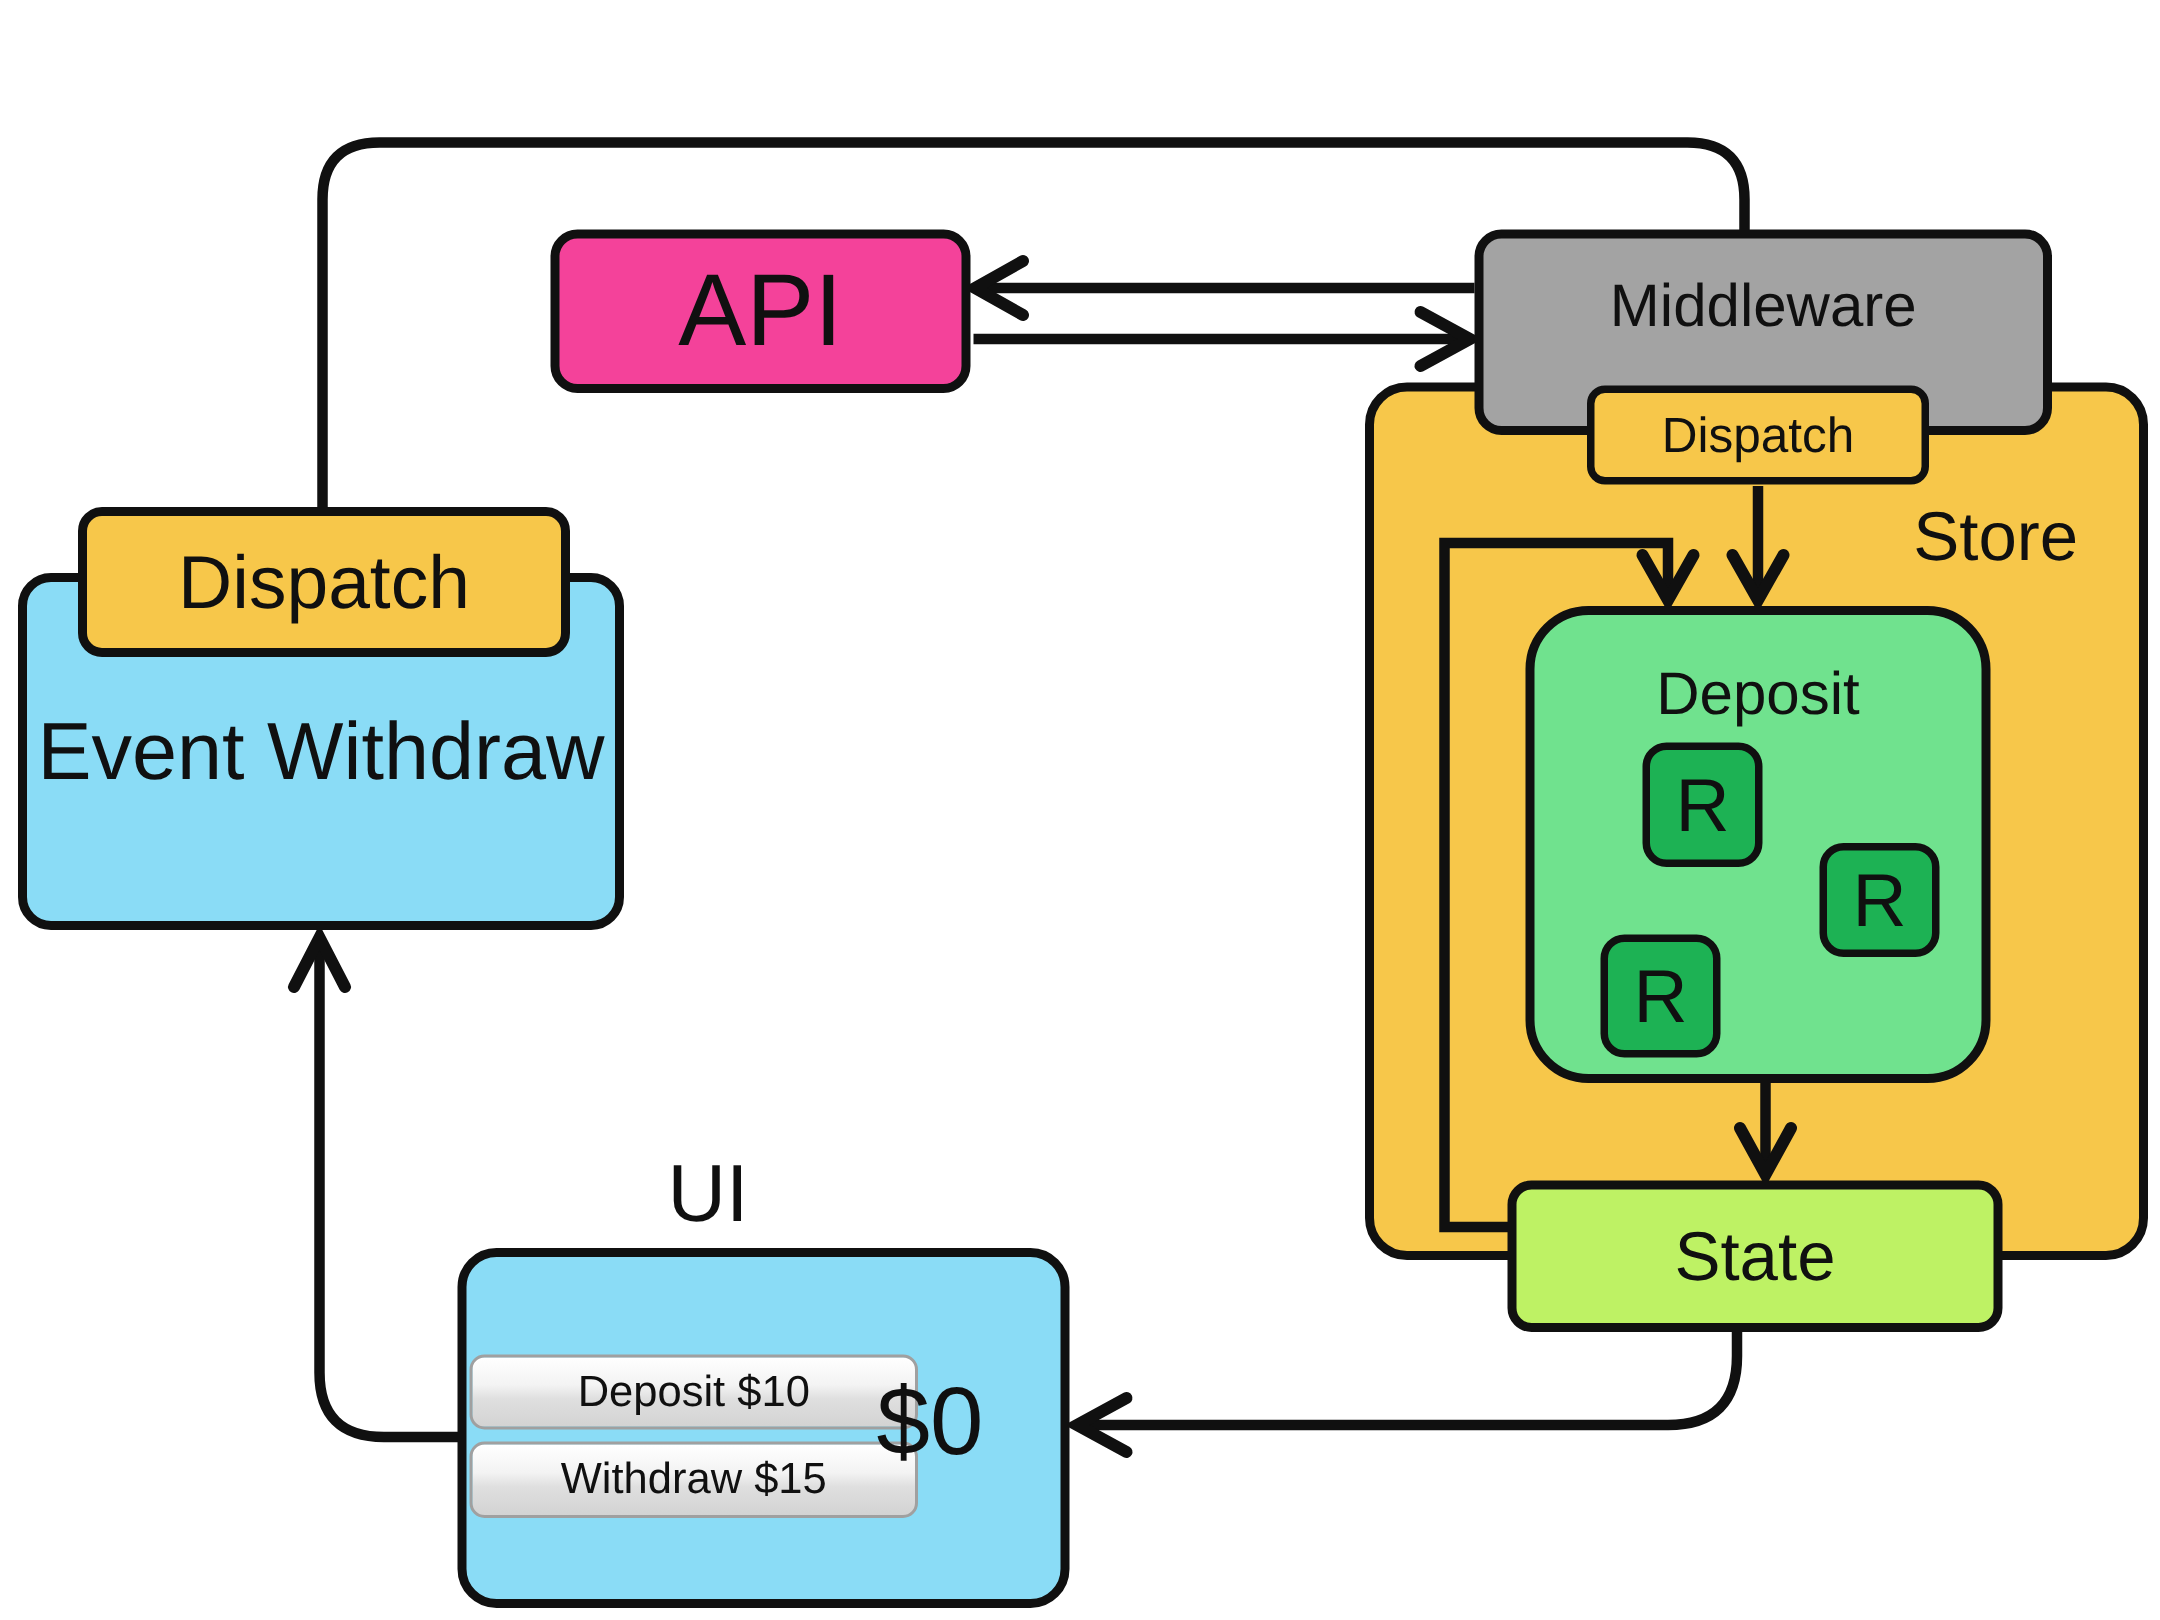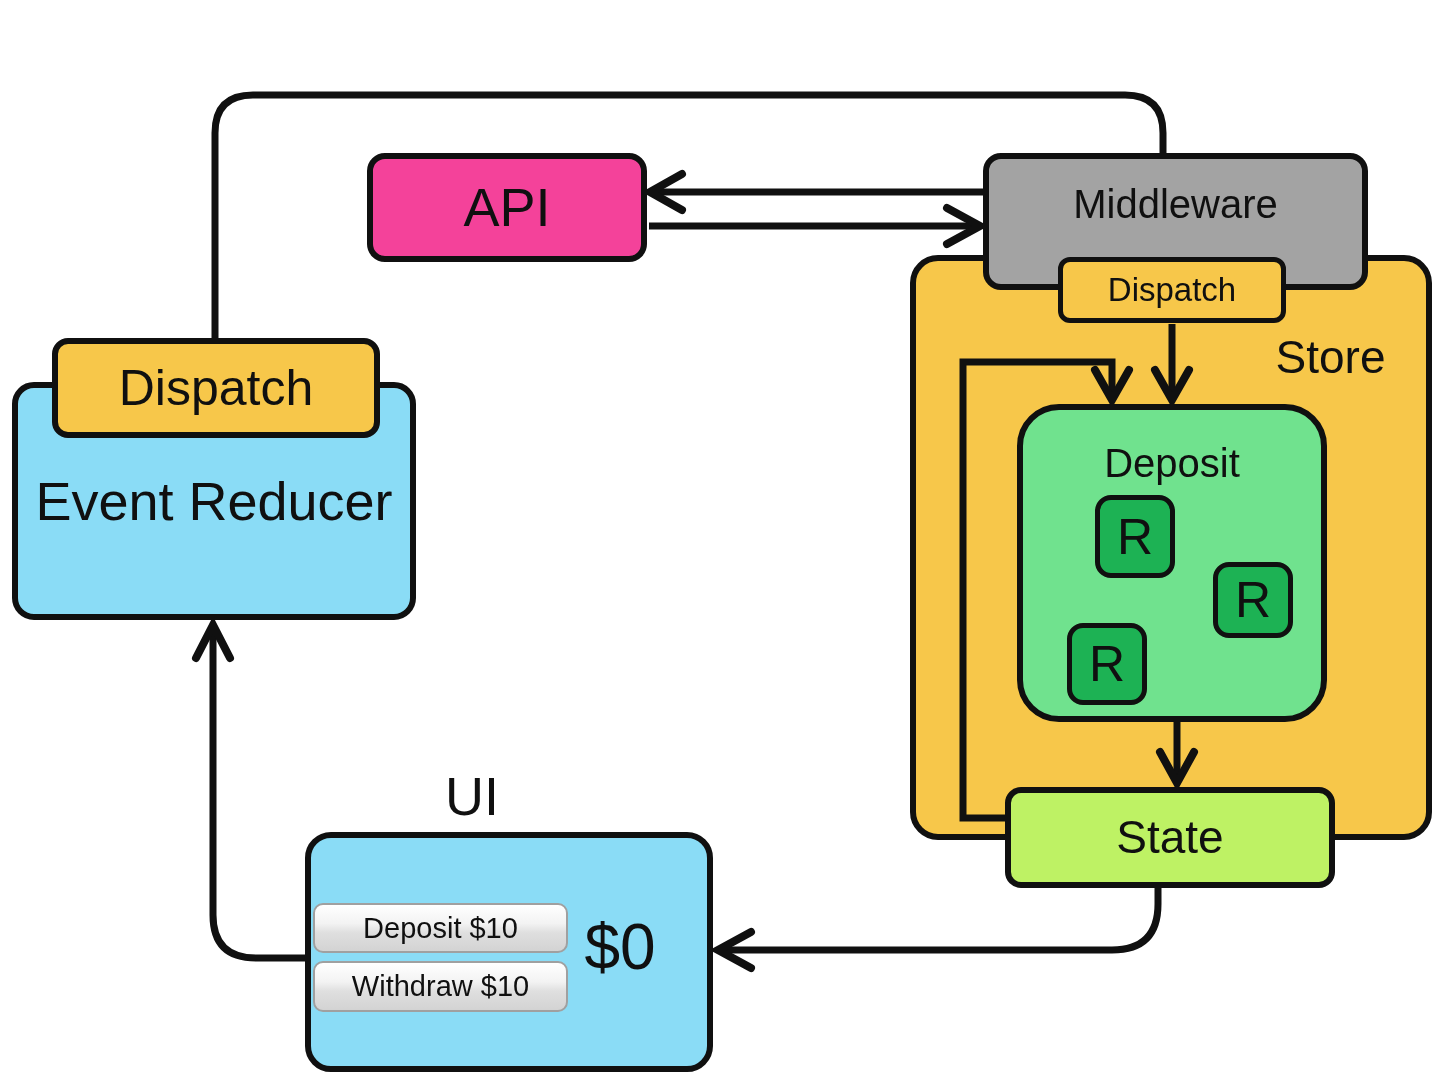--- a/index.html
+++ b/index.html
@@ -13,38 +13,38 @@
     text-align:center;line-height:1.05;
   }
   #connector-layer{position:absolute;left:0;top:0;z-index:2;pointer-events:none;}
   #connector-layer path,#connector-layer polyline{fill:none;stroke:#101010;}
   .shaft{stroke-width:7px;}
   .chev{stroke-width:8px;stroke-linecap:round;stroke-linejoin:miter;}
 
   
   #store        {left:910px; top:255px;  width:522px; height:585px; border-radius:28px; background:#f7c74a; z-index:1;}
   #store-label  {left:1238px;top:330px;  width:185px; font-size:46px; text-align:center; z-index:3;}
-  #api          {left:367px; top:153px;  width:280px; height:109px; border-radius:18px; background:#f4429a; font-size:54px; z-index:3;}
+  #api          {left:367px; top:153px;  width:280px; height:109px; border-radius:18px; background:#f4429a; font-size:68px; z-index:3;}
   #middleware   {left:983px; top:153px;  width:385px; height:137px; border-radius:18px; background:#a3a3a3; font-size:40px;
                  align-items:flex-start; padding-top:24px; z-index:3;}
   #store-dispatch{left:1058px;top:257px; width:228px; height:66px;  border-radius:12px; background:#f7c74a; border-width:5px; font-size:33px; z-index:4;}
   #reducer      {left:1017px;top:404px;  width:310px; height:318px; border-radius:42px; background:#70e28e; font-size:40px;
                  align-items:flex-start; padding-top:32px; z-index:3;}
   .r-chip       {border:5px solid #101010; border-radius:16px; background:#1db254; font-size:50px;
                  display:flex;align-items:center;justify-content:center; z-index:4;}
   #r1{left:1095px;top:495px;width:80px;height:83px;}
   #r2{left:1213px;top:562px;width:80px;height:76px;}
   #r3{left:1067px;top:623px;width:80px;height:82px;}
   #state        {left:1005px;top:787px;  width:330px; height:101px; border-radius:16px; background:#bef264; font-size:46px; z-index:3;}
   #event-handler{left:12px;  top:382px;  width:404px; height:238px; border-radius:22px; background:#8adcf6; font-size:54px; z-index:3;}
   #event-dispatch{left:52px; top:338px;  width:328px; height:100px; border-radius:16px; background:#f7c74a; font-size:50px; z-index:4;}
   #ui-title     {left:445px; top:765px;  width:130px; font-size:54px; z-index:3;}
   #ui           {left:305px; top:832px;  width:408px; height:240px; border-radius:26px; background:#8adcf6; z-index:3;}
   .ui-btn{
-    position:absolute;box-sizing:border-box;left:313px;width:255px;height:50px;
+    position:absolute;box-sizing:border-box;left:313px;width:299px;height:50px;
     border:2px solid #a0a0a0;border-radius:10px;z-index:4;
     background:linear-gradient(180deg,#ffffff 0%,#f3f3f3 40%,#dfdfdf 60%,#d3d3d3 100%);
     box-shadow:inset 0 1px 0 #ffffff;
     display:flex;align-items:center;justify-content:center;
     font-size:29px;color:#101010;font-family:inherit;padding:12px;cursor:pointer;
   }
   #deposit-button {top:903px;}
   #withdraw-button{top:961px;height:51px;}
   #balance{left:575px;top:912px;width:90px;font-size:64px;line-height:1.1;text-align:center;z-index:4;}
 </style>
@@ -111,29 +111,29 @@
   </div>
   <div id="r3" class="abs r-chip">
     <span>R</span>
   </div>
 
   <div id="state" class="abs node">
     <span>State</span>
   </div>
 
   <div id="event-handler" class="abs node">
-    <span>Event Reducer</span>
+    <span>Event Withdraw</span>
   </div>
   <div id="event-dispatch" class="abs node">
     <span>Dispatch</span>
   </div>
 
   <div id="ui-title" class="abs">UI</div>
   <div id="ui" class="abs node"></div>
   <button id="deposit-button" class="ui-btn">
     <span>Deposit $10</span>
   </button>
   <button id="withdraw-button" class="ui-btn">
-    <span>Withdraw $10</span>
+    <span>Withdraw $15</span>
   </button>
   <div id="balance" class="abs">$0</div>
 
 </div>
 
 </body></html>

